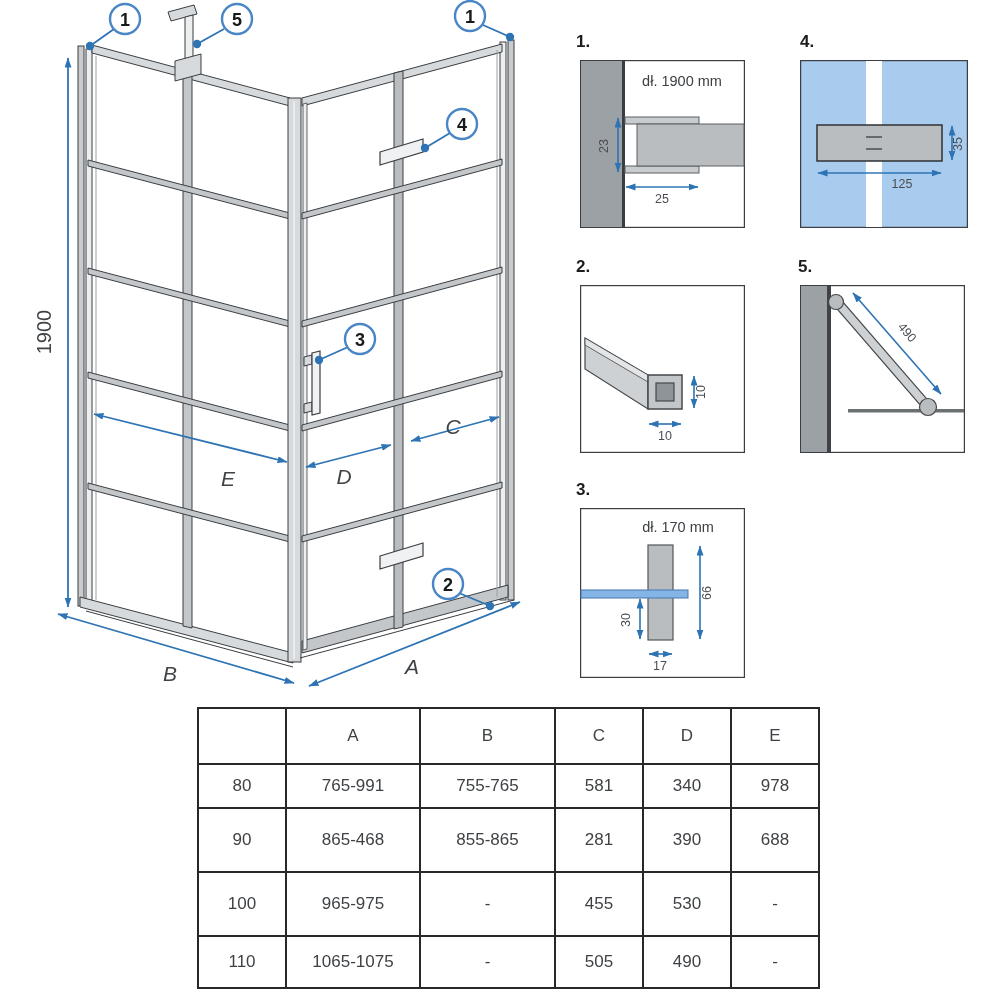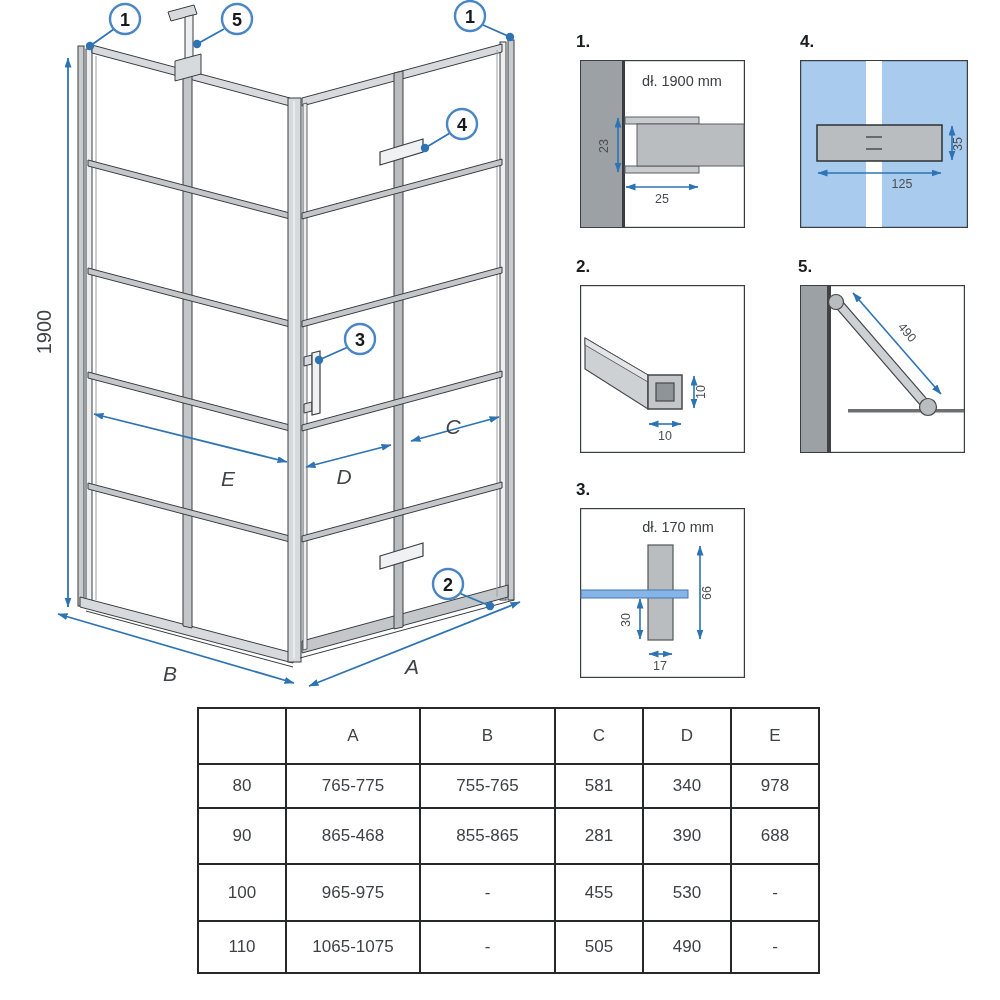--- a/index.html
+++ b/index.html
@@ -228,35 +228,35 @@
         <tr style="height:56px">
       <th></th>
       <th>A</th>
       <th>B</th>
       <th>C</th>
       <th>D</th>
       <th>E</th>
     </tr>
     <tr style="height:44px">
       <td>80</td>
-      <td>765-775</td>
+      <td>765-991</td>
       <td>755-765</td>
       <td>581</td>
       <td>340</td>
       <td>978</td>
     </tr>
-    <tr style="height:56px">
+    <tr style="height:64px">
       <td>90</td>
       <td>865-468</td>
       <td>855-865</td>
       <td>281</td>
       <td>390</td>
       <td>688</td>
     </tr>
-    <tr style="height:57px">
+    <tr style="height:64px">
       <td>100</td>
       <td>965-975</td>
       <td>-</td>
       <td>455</td>
       <td>530</td>
       <td>-</td>
     </tr>
     <tr style="height:52px">
       <td>110</td>
       <td>1065-1075</td>

